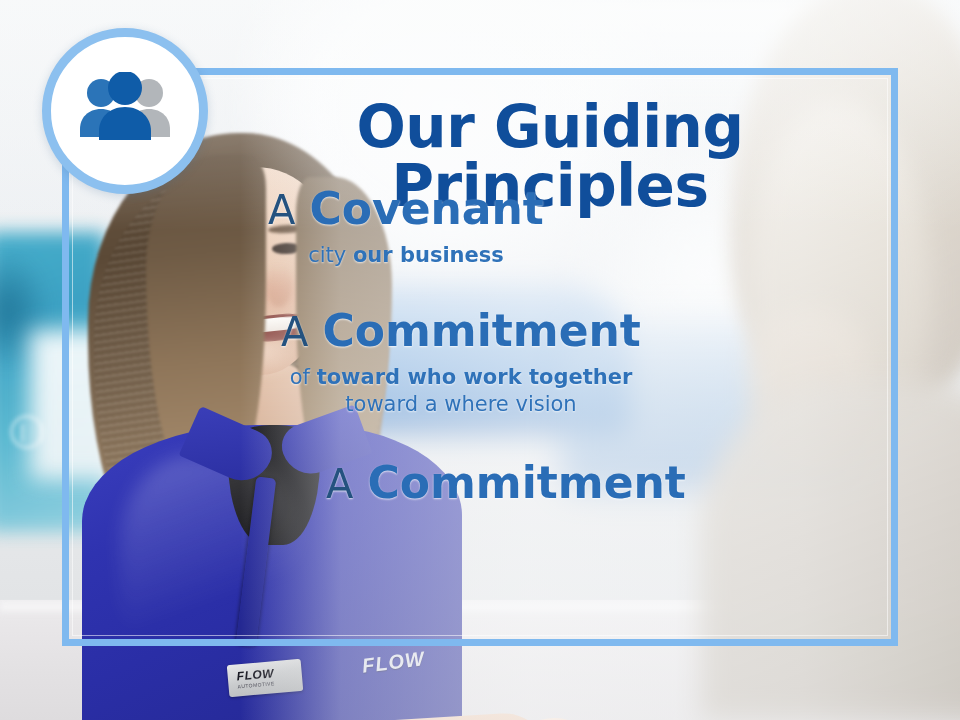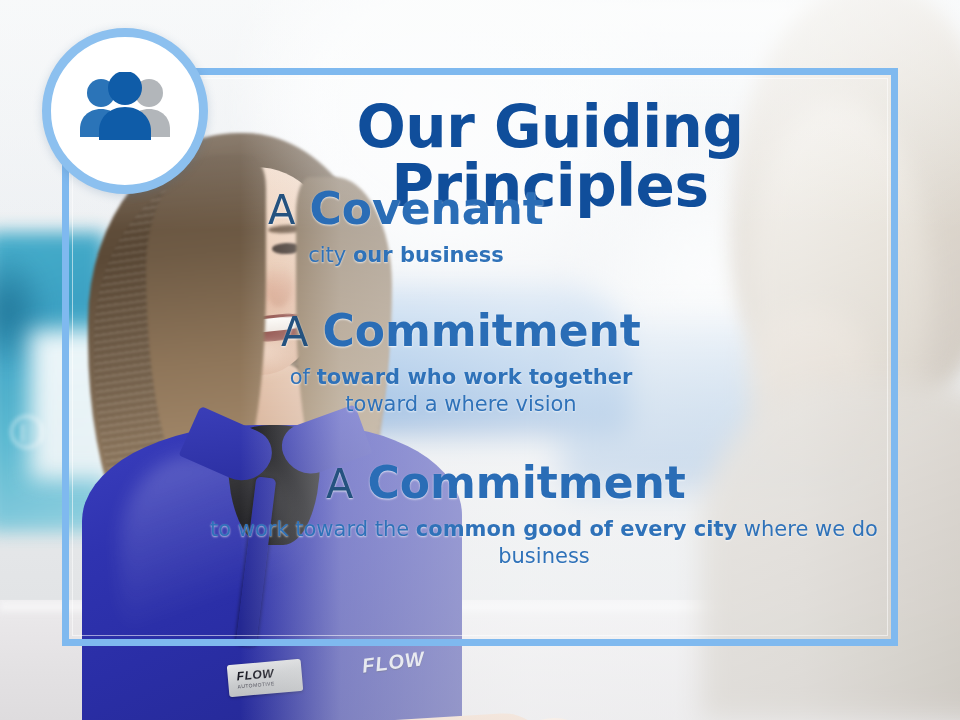--- a/index.html
+++ b/index.html
@@ -328,19 +328,16 @@
         <span>of </span><b>toward who work together</b><br>
         <span>toward a where vision</span>
       </div>
     </div>
 
     <div class="principle p3">
       <div class="p-head">
         <span class="art">A</span>
         <span class="word">Commitment</span>
       </div>
-      <div class="p-sub">
-        <span>to work toward the </span><b>common good of every city</b><span> where we do business</span>
-      </div>
     </div>
 
   </div>
 </div>
 
 </body></html>

